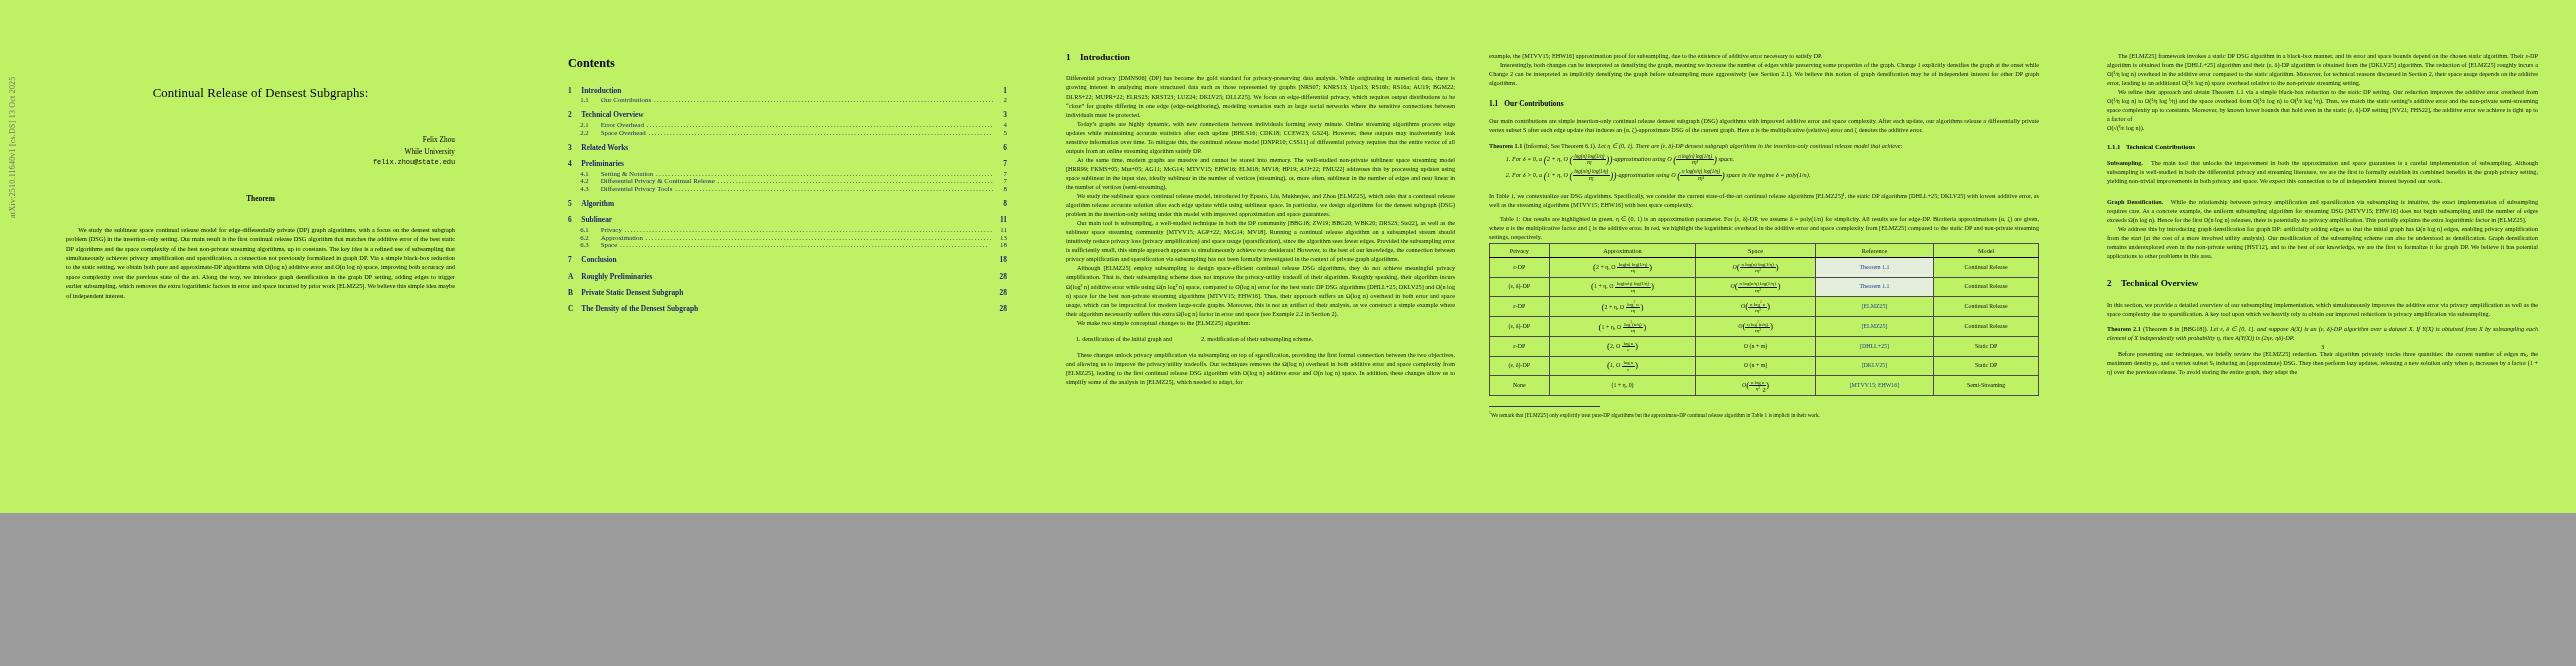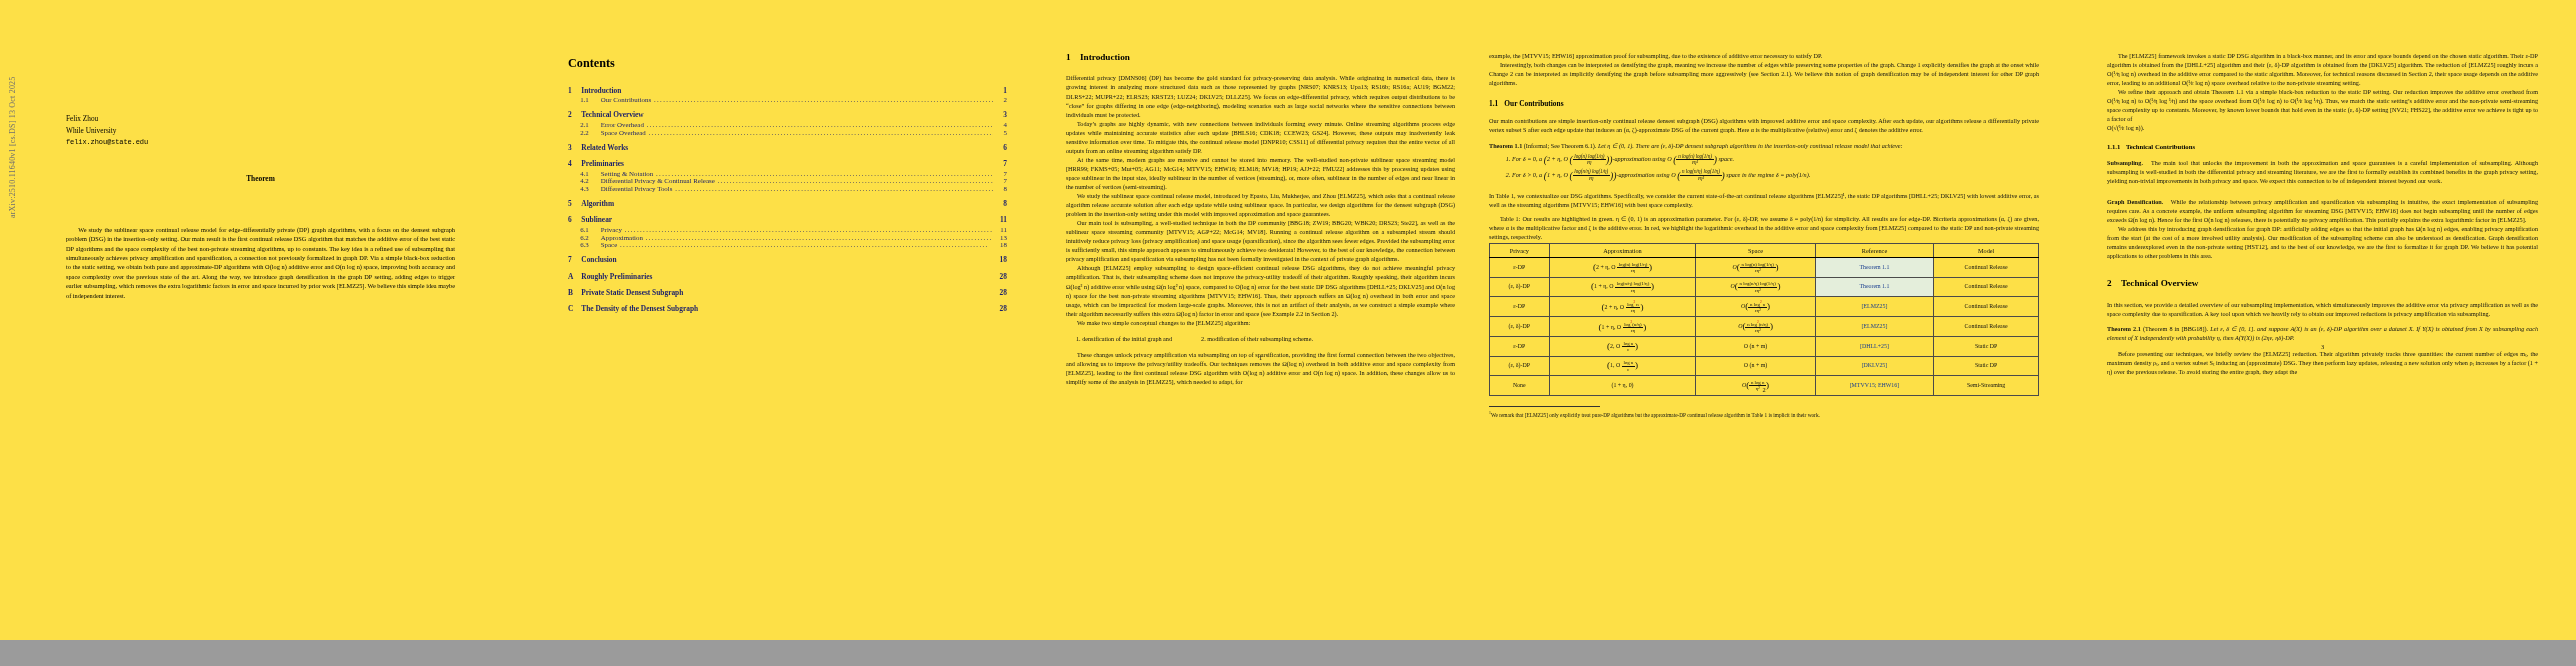--- a/index.html
+++ b/index.html
@@ -14,22 +14,22 @@
     overflow: hidden;
     background: #9b9b9b;
   }
   .pages {
     display: flex;
     flex-direction: row;
     align-items: flex-start;
     height: 667px;
   }
   .page {
-    background: #fde047;
-    height: 640px;
+    background: #bef264;
+    height: 513px;
     position: relative;
     flex: 0 0 auto;
     overflow: hidden;
   }
   .page-1 { width: 517px; }
   .page-2 { width: 517px; }
   .page-3 { width: 1034px; }
   .page-4 { width: 509px; }
 
   .arxiv-stamp {
@@ -62,21 +62,21 @@
   .ttl {
     font-size: 12.8px;
     line-height: 1.62;
     color: #000;
     letter-spacing: 0.1px;
   }
   .authblock {
     margin-top: 30px;
     font-size: 7.3px;
     line-height: 1.62;
-    text-align: left;
+    text-align: right;
   }
   .email {
     font-family: "Liberation Mono", monospace;
     font-size: 7px;
     letter-spacing: -0.1px;
   }
   .abs-head {
     margin-top: 25.6px;
     font-weight: bold;
     font-size: 7.4px;
@@ -207,20 +207,21 @@
 </head>
 <body>
 
 <div id="viewer">
   <div class="pages">
 
     <div class="page page-1">
       <div class="arxiv-stamp">arXiv:2510.11640v1  [cs.DS]  13 Oct 2025</div>
 
       <div class="title-block">
+        <div class="ttl">Continual Release of Densest Subgraphs:</div>
 
         <div class="authblock">
           <div>Felix Zhou</div>
           <div>While University</div>
           <div class="email">felix.zhou@state.edu</div>
         </div>
 
         <div class="abs-head">Theorem</div>
       </div>
 

